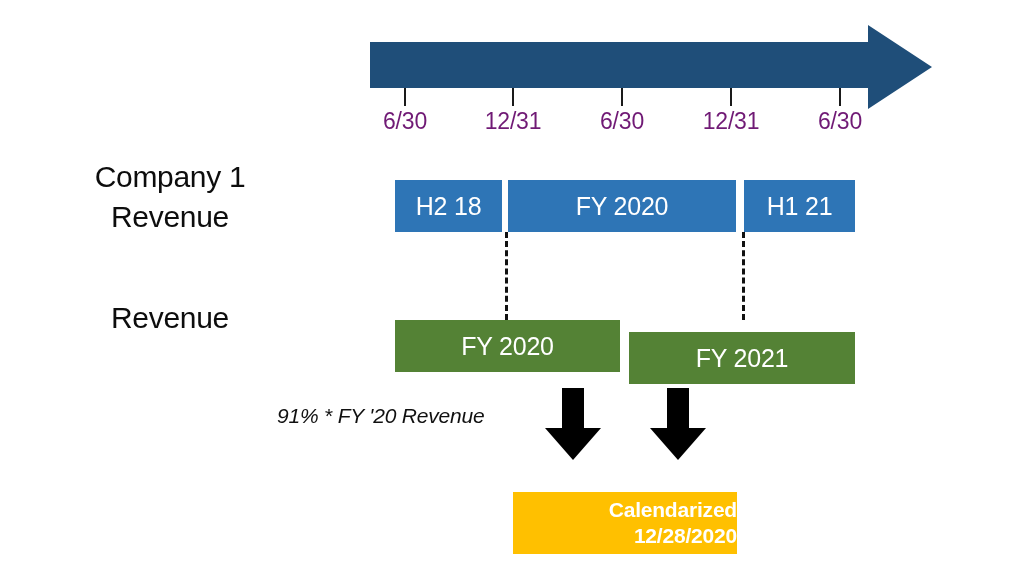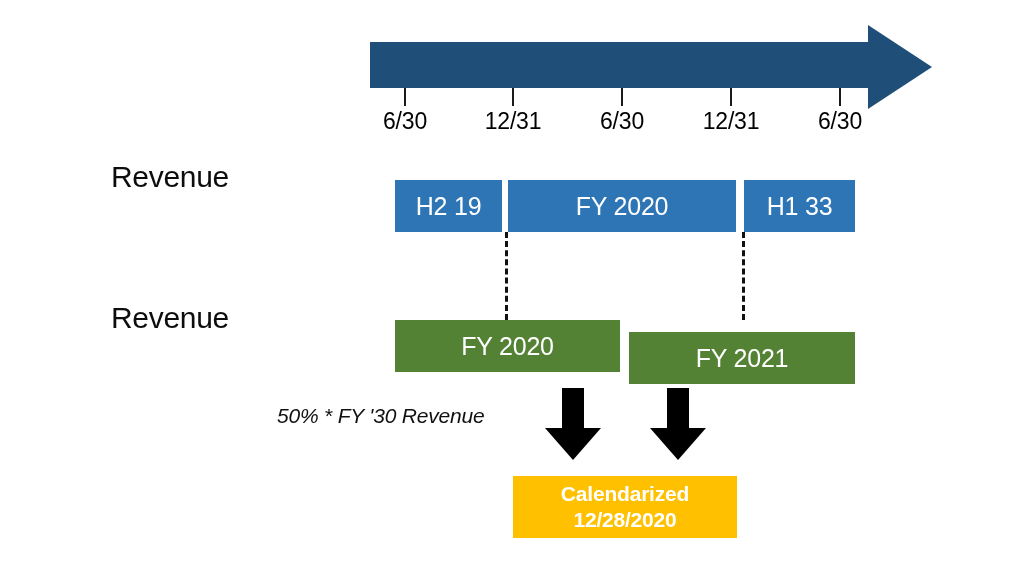--- a/index.html
+++ b/index.html
@@ -34,21 +34,21 @@
     position: absolute;
     width: 2px;
     height: 18px;
     background: #1a1a1a;
     top: 88px;
   }
   .tick-label {
     position: absolute;
     top: 108px;
     font-size: 23px;
-    color: #000000;
+    color: #701a75;
     text-align: center;
     width: 120px;
     letter-spacing: -0.2px;
     white-space: nowrap;
   }
 
   
   .row-caption {
     position: absolute;
     width: 300px;
@@ -92,27 +92,27 @@
     font-style: italic;
     color: #101010;
     white-space: nowrap;
     letter-spacing: -0.2px;
   }
 
   
   .result-box {
     position: absolute;
     left: 513px;
-    top: 476px;
+    top: 492px;
     width: 224px;
     height: 62px;
     background: #FFC000;
     display: flex;
     flex-direction: column;
-    align-items: center;
+    align-items: flex-end;
     justify-content: center;
     color: #ffffff;
     font-weight: bold;
     font-size: 21px;
     line-height: 1.25;
     letter-spacing: -0.2px;
   }
   .result-box .ln { display: block; }
 </style>
 </head>
@@ -135,31 +135,32 @@
   <div class="tick" style="left:621px;"></div>
   <div class="tick-label" style="left:562px;">6/30</div>
 
   <div class="tick" style="left:730px;"></div>
   <div class="tick-label" style="left:671px;">12/31</div>
 
   <div class="tick" style="left:839px;"></div>
   <div class="tick-label" style="left:780px;">6/30</div>
 
   <div class="row-caption" style="left:20px; top:157px;">
+    <span class="ln">Company 1</span>
     <span class="ln">Revenue</span>
   </div>
 
   <div class="seg blue" style="left:395px; top:180px; width:107px; height:52px;">
-    <span>H2 19</span>
+    <span>H2 18</span>
   </div>
   <div class="seg blue" style="left:508px; top:180px; width:228px; height:52px;">
     <span>FY 2020</span>
   </div>
   <div class="seg blue" style="left:744px; top:180px; width:111px; height:52px;">
-    <span>H1 33</span>
+    <span>H1 21</span>
   </div>
 
   <div class="dash" style="left:505px; top:232px; height:88px;"></div>
   <div class="dash" style="left:742px; top:232px; height:88px;"></div>
 
   <div class="row-caption" style="left:20px; top:298px;">
     <span class="ln">Revenue</span>
   </div>
 
   <div class="seg green" style="left:395px; top:320px; width:225px; height:52px;">
@@ -173,20 +174,20 @@
     <svg viewBox="0 0 56 72" preserveAspectRatio="none" aria-hidden="true">
       <polygon points="17,0 39,0 39,40 56,40 28,72 0,40 17,40" fill="#000000"></polygon>
     </svg>
   </div>
   <div class="down-arrow" style="left:650px; top:388px; width:56px; height:72px;">
     <svg viewBox="0 0 56 72" preserveAspectRatio="none" aria-hidden="true">
       <polygon points="17,0 39,0 39,40 56,40 28,72 0,40 17,40" fill="#000000"></polygon>
     </svg>
   </div>
 
-  <div class="formula" style="left:277px; top:404px;">50% * FY '30 Revenue</div>
+  <div class="formula" style="left:277px; top:404px;">91% * FY '20 Revenue</div>
 
   <div class="result-box">
     <span class="ln">Calendarized</span>
     <span class="ln">12/28/2020</span>
   </div>
 
 </div>
 
 </body></html>

